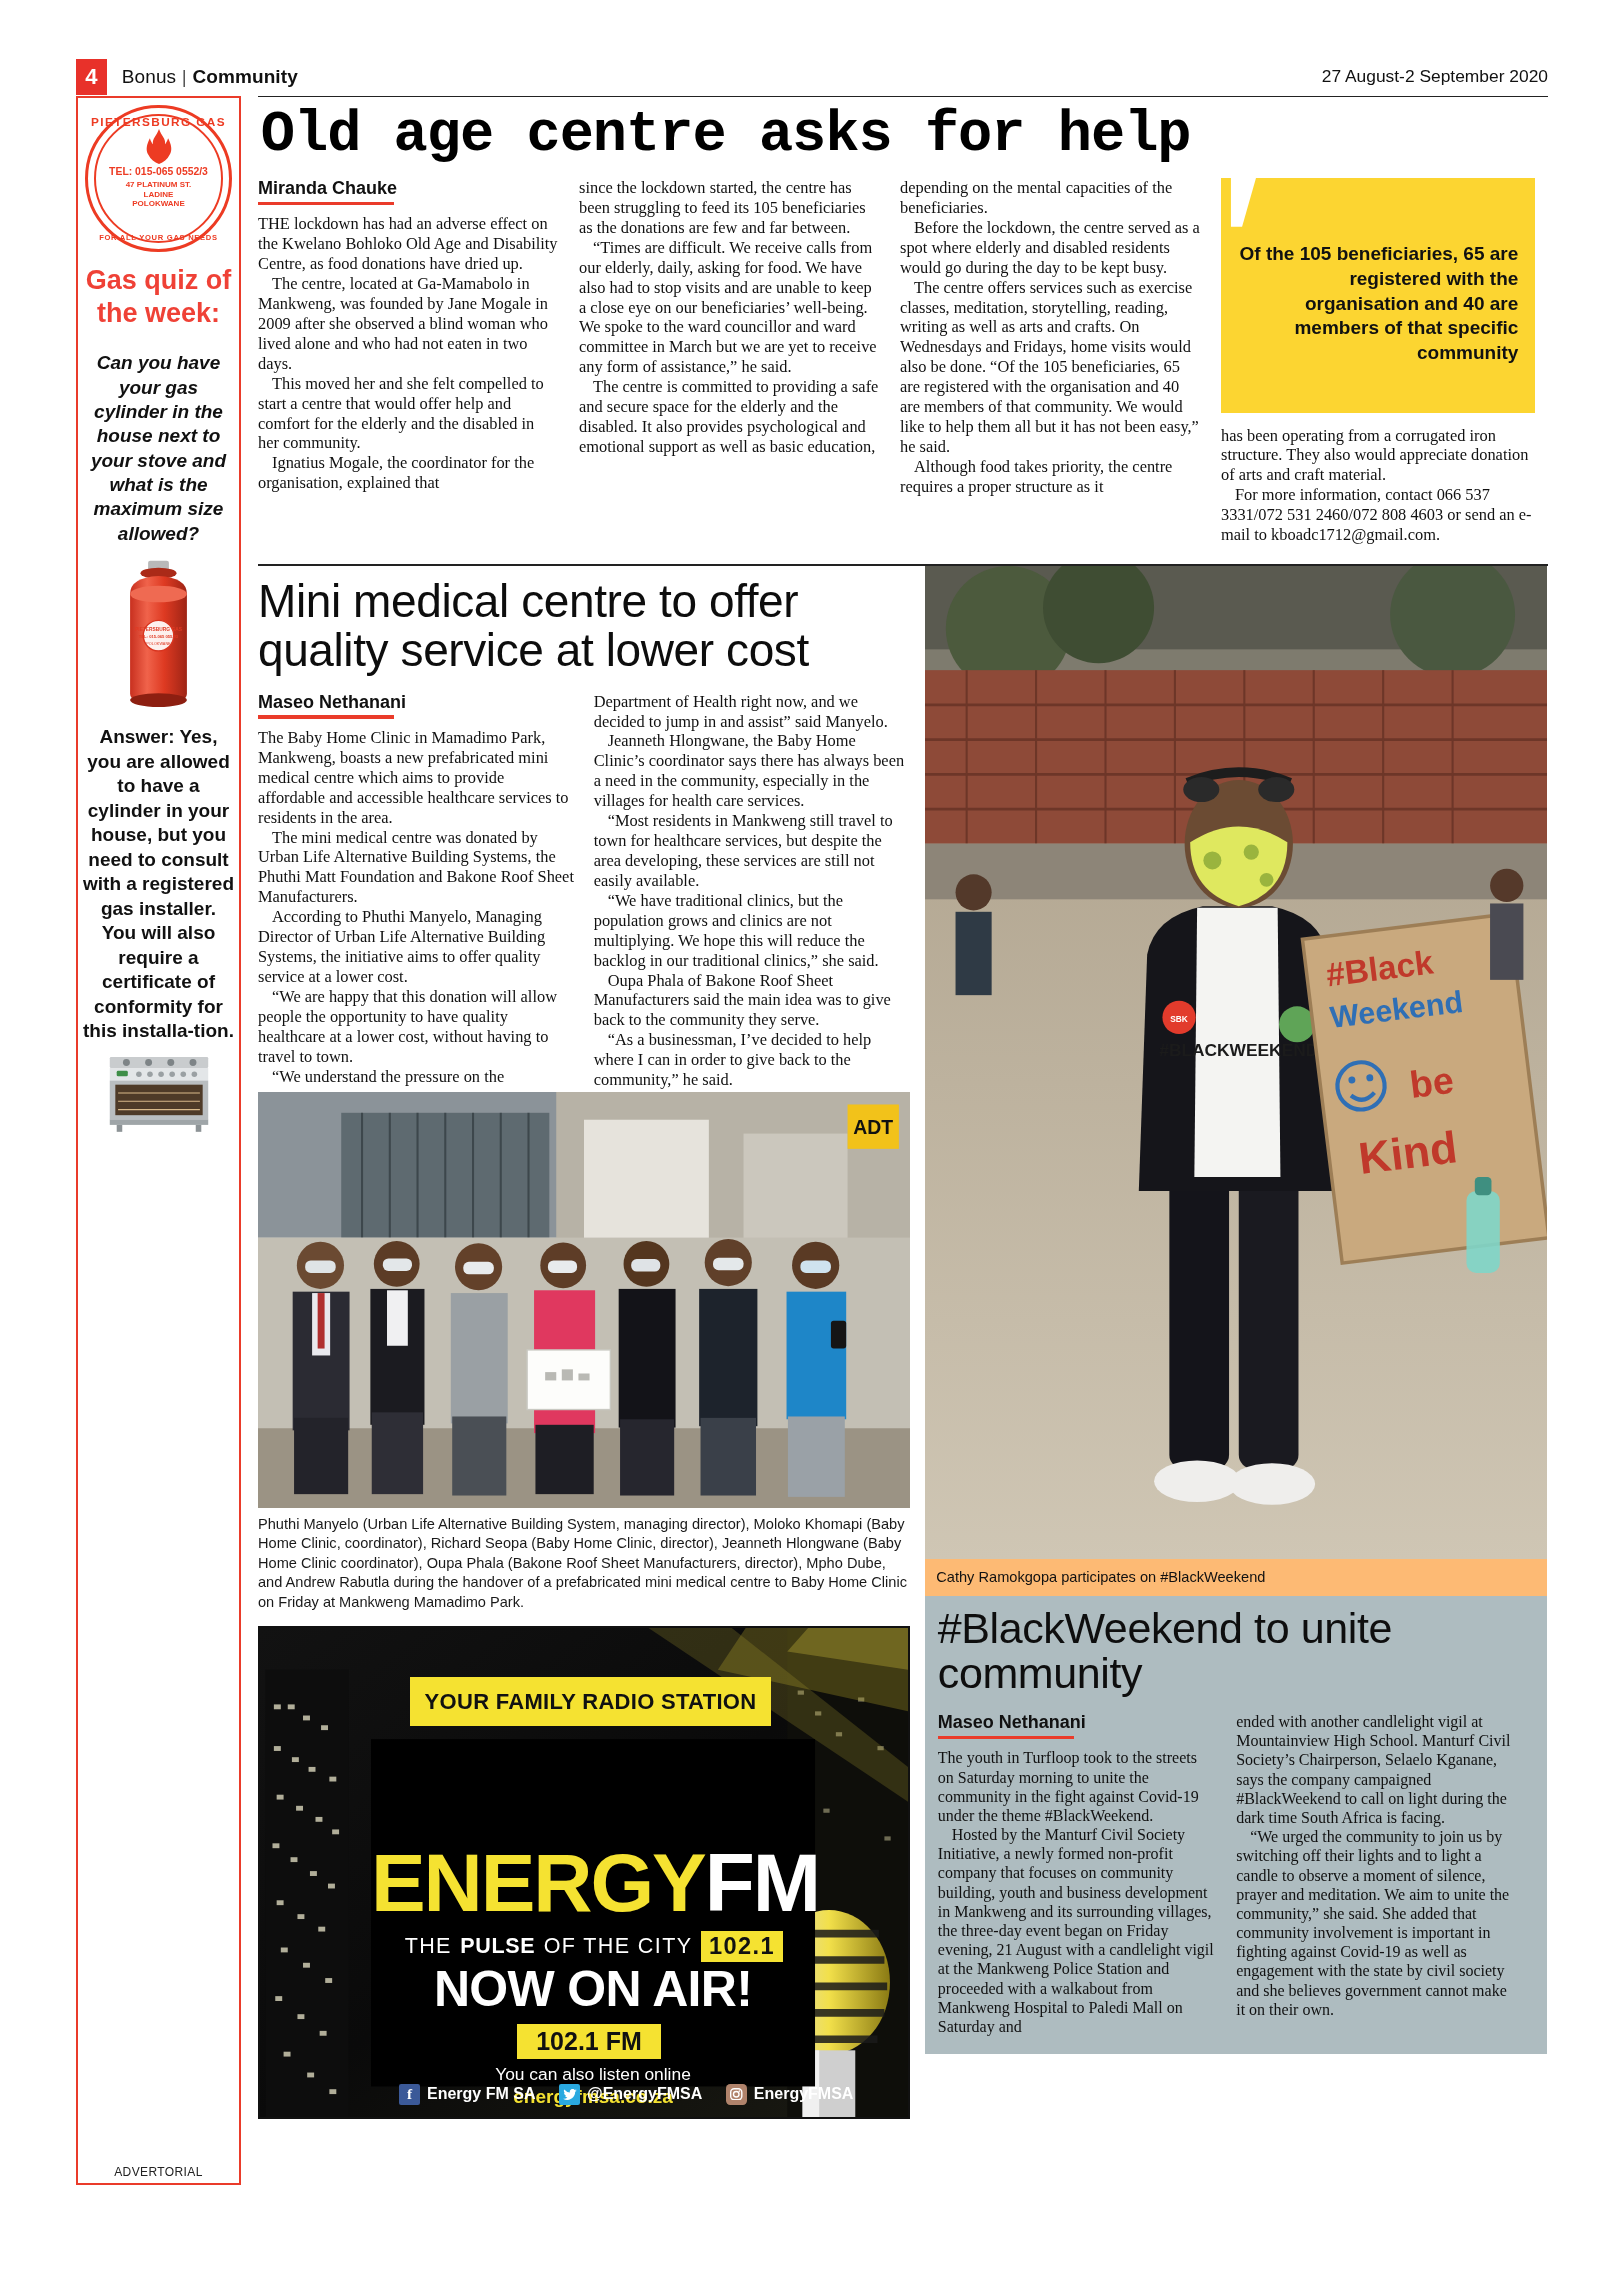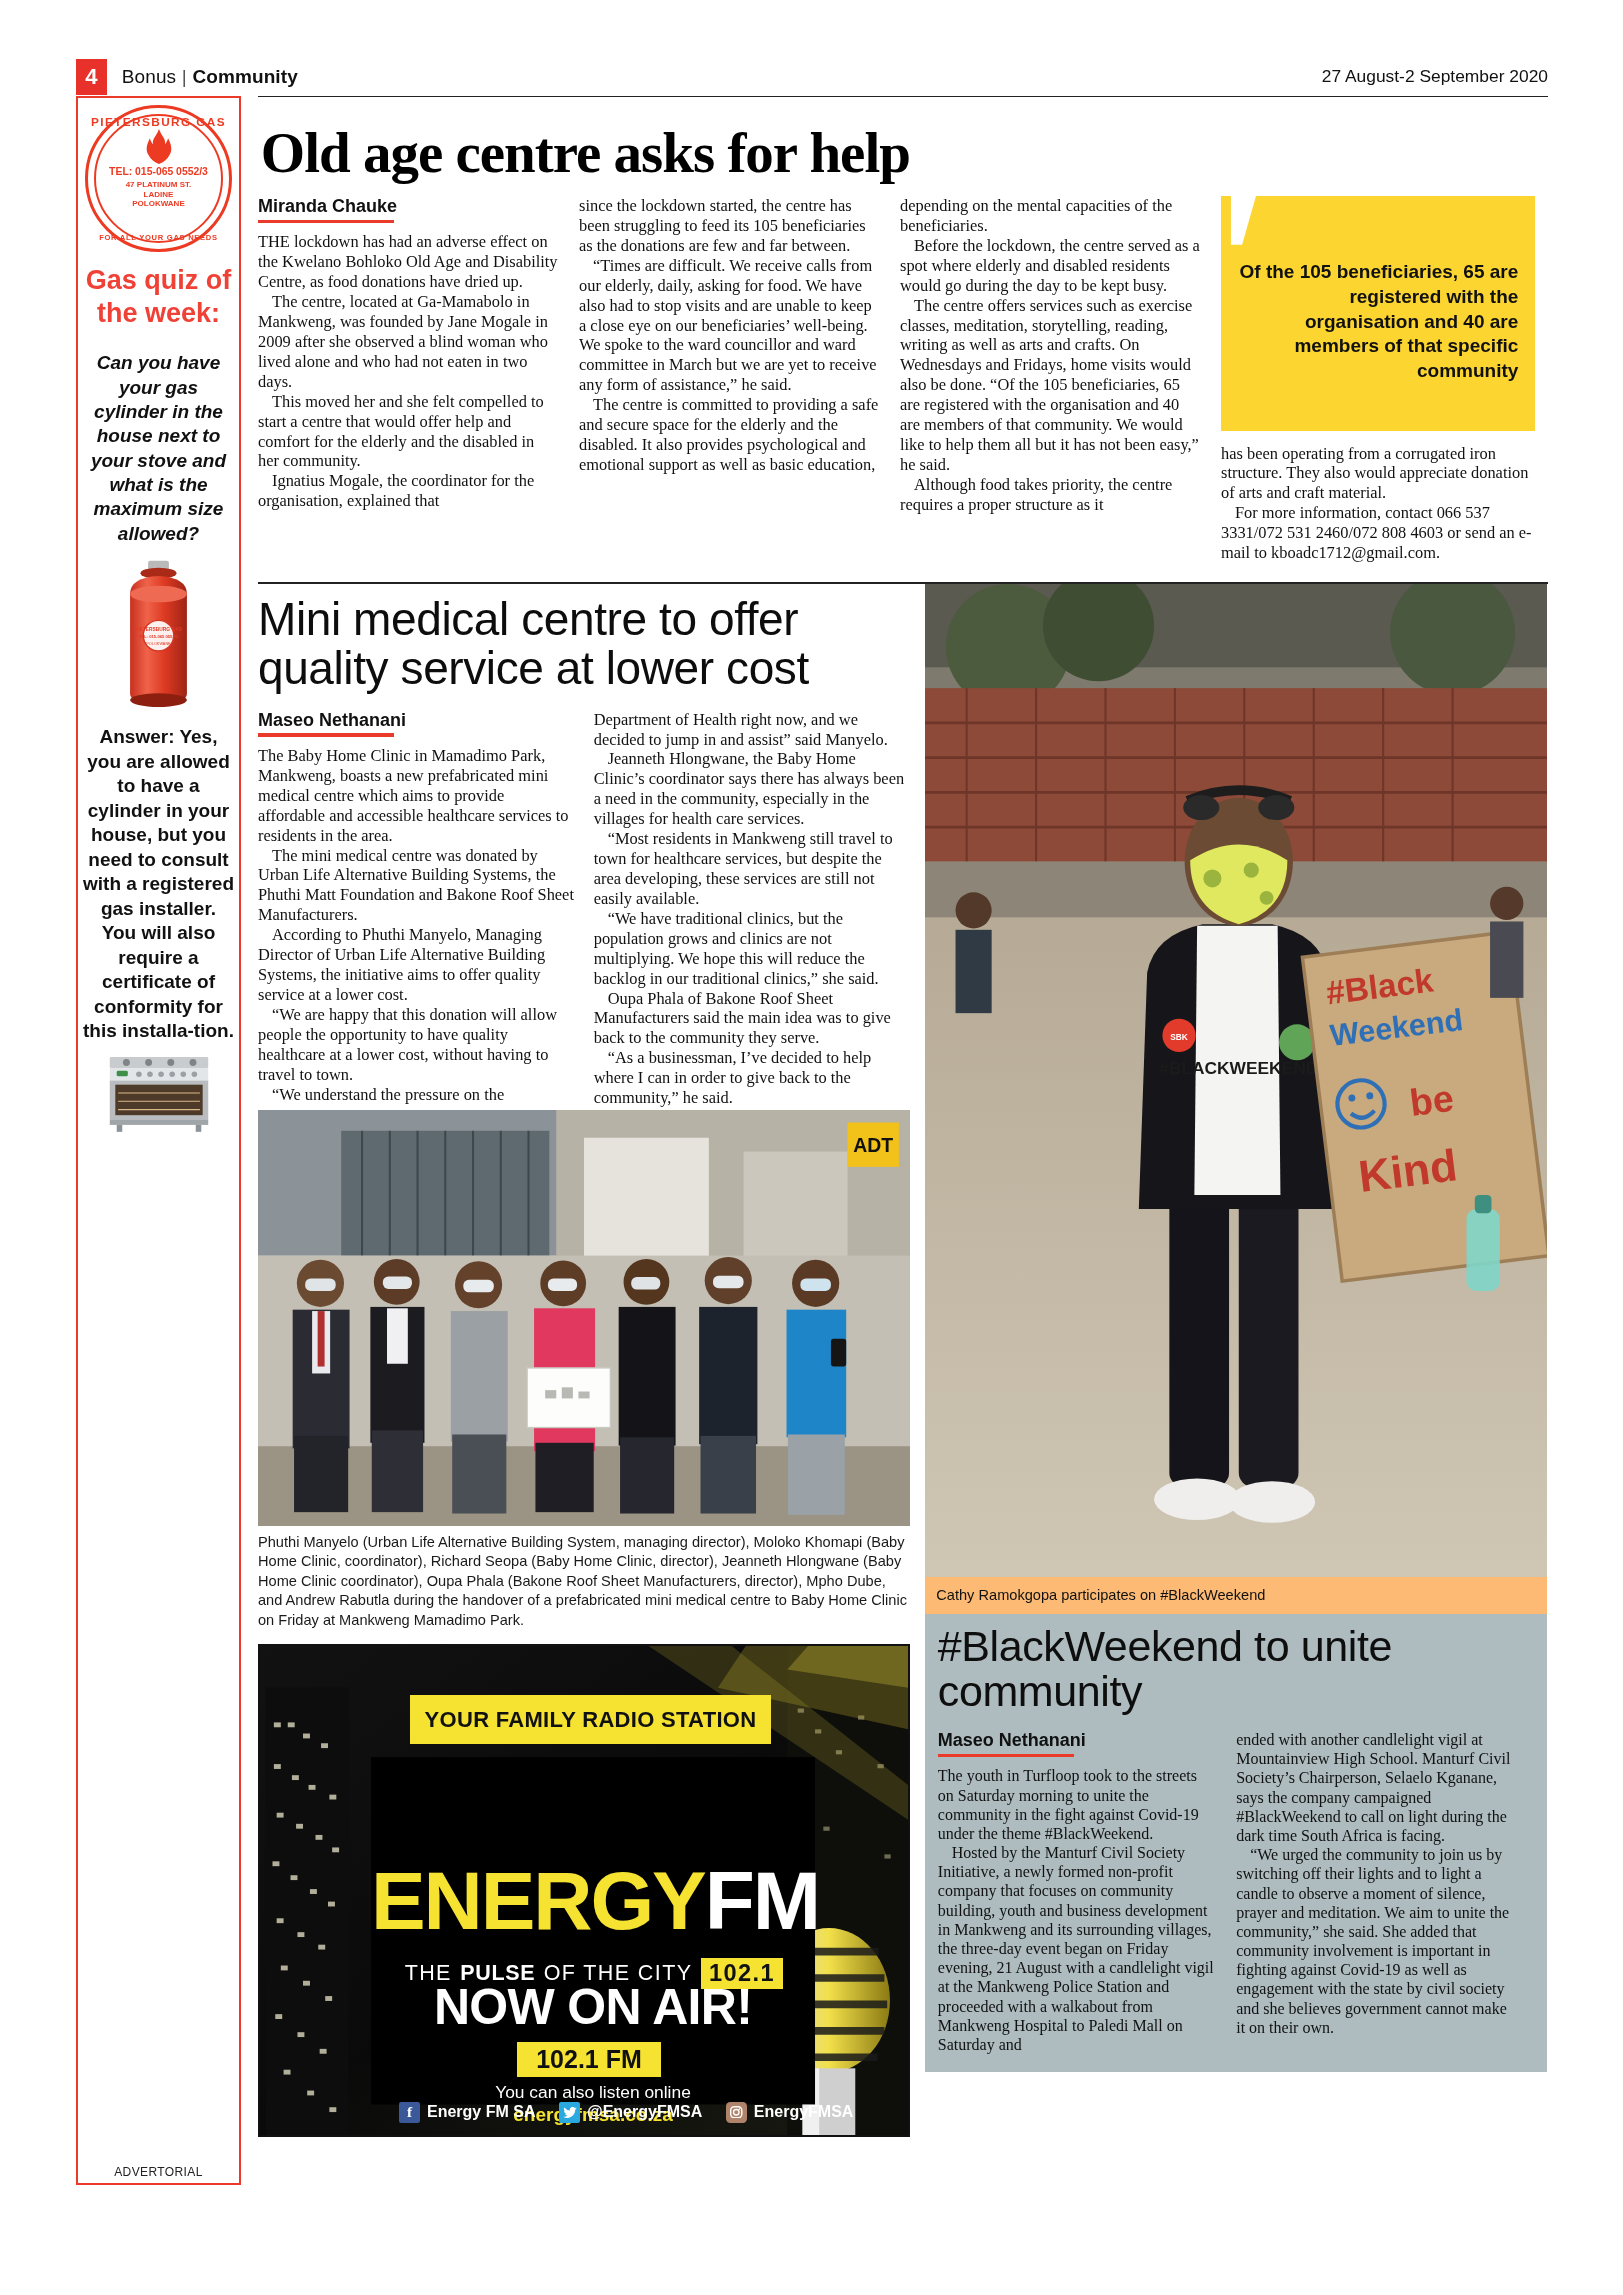--- a/index.html
+++ b/index.html
@@ -72,23 +72,23 @@
     font-size:12px; color:#222; letter-spacing:0.4px;
   }
 
   
   .main { position:absolute; left:258px; top:96px; width:1290px; }
   .rule-top { border-top:1.4px solid #222; width:100%; }
 
   
   .a1 { position:relative; }
   .a1-head {
-    font-family:Liberation Serif, serif; font-weight:bold;
+    font-family:Liberation Mono, monospace; font-weight:bold;
     font-size:57px; line-height:.96; color:#000; letter-spacing:-1px;
-    margin-top:29px; padding-left:2.8px;
+    margin-top:11px; padding-left:2.8px;
   }
   .a1-cols { display:flex; gap:21px; margin-top:15.3px; }
   .a1-col { width:300px; }
   .a1-col.c4 { width:314px; }
   .byline {
     font-family:"Liberation Sans", sans-serif; font-weight:bold; font-size:18px;
     color:#111; padding-bottom:2.8px; display:inline-block;
   }
   .byline-rule { height:3.5px; background:#ea3b2a; width:136px; margin-bottom:9px; }
   .bodytext {
@@ -503,21 +503,21 @@
           </svg>
 
           <div style="position:absolute; left:150px; top:49px; width:361px; height:49px; background:#f5e231; display:flex; align-items:center; justify-content:center;">
             <span style="font-family:&quot;Liberation Sans&quot;, sans-serif; font-weight:bold; font-size:22px; color:#111; letter-spacing:0.3px;">YOUR FAMILY RADIO STATION</span>
           </div>
 
           <div style="position:absolute; left:111px; top:208px; width:444px; text-align:center;">
             <span style="font-family:&quot;Liberation Sans&quot;, sans-serif; font-weight:bold; font-size:82px; color:#f5e231; letter-spacing:-2.1px;">ENERGY</span><span style="font-family:&quot;Liberation Sans&quot;, sans-serif; font-weight:bold; font-size:82px; color:#ffffff; letter-spacing:-2.1px;">FM</span>
           </div>
 
-          <div style="position:absolute; left:119px; top:303px; width:430px; display:flex; align-items:center; justify-content:center; gap:8.3px;margin-top:9px;">
+          <div style="position:absolute; left:119px; top:303px; width:430px; display:flex; align-items:center; justify-content:center; gap:8.3px;">
             <span style="font-family:&quot;Liberation Sans&quot;, sans-serif; font-size:21.5px; color:#fff; letter-spacing:1.4px;">THE</span>
             <span style="font-family:&quot;Liberation Sans&quot;, sans-serif; font-weight:bold; font-size:21.5px; color:#fff; letter-spacing:0.7px;">PULSE</span>
             <span style="font-family:&quot;Liberation Sans&quot;, sans-serif; font-size:21.5px; color:#fff; letter-spacing:1.4px;">OF THE CITY</span>
             <span style="font-family:&quot;Liberation Sans&quot;, sans-serif; font-weight:bold; font-size:23.6px; color:#111; background:#f5e231; padding:2.1px 8.3px; letter-spacing:1.4px;">102.1</span>
           </div>
 
           <div style="position:absolute; left:111px; top:332px; width:444px; text-align:center;">
             <span style="font-family:&quot;Liberation Sans&quot;, sans-serif; font-weight:bold; font-size:50px; color:#fff; letter-spacing:-0.7px;">NOW ON AIR!</span>
           </div>
 

